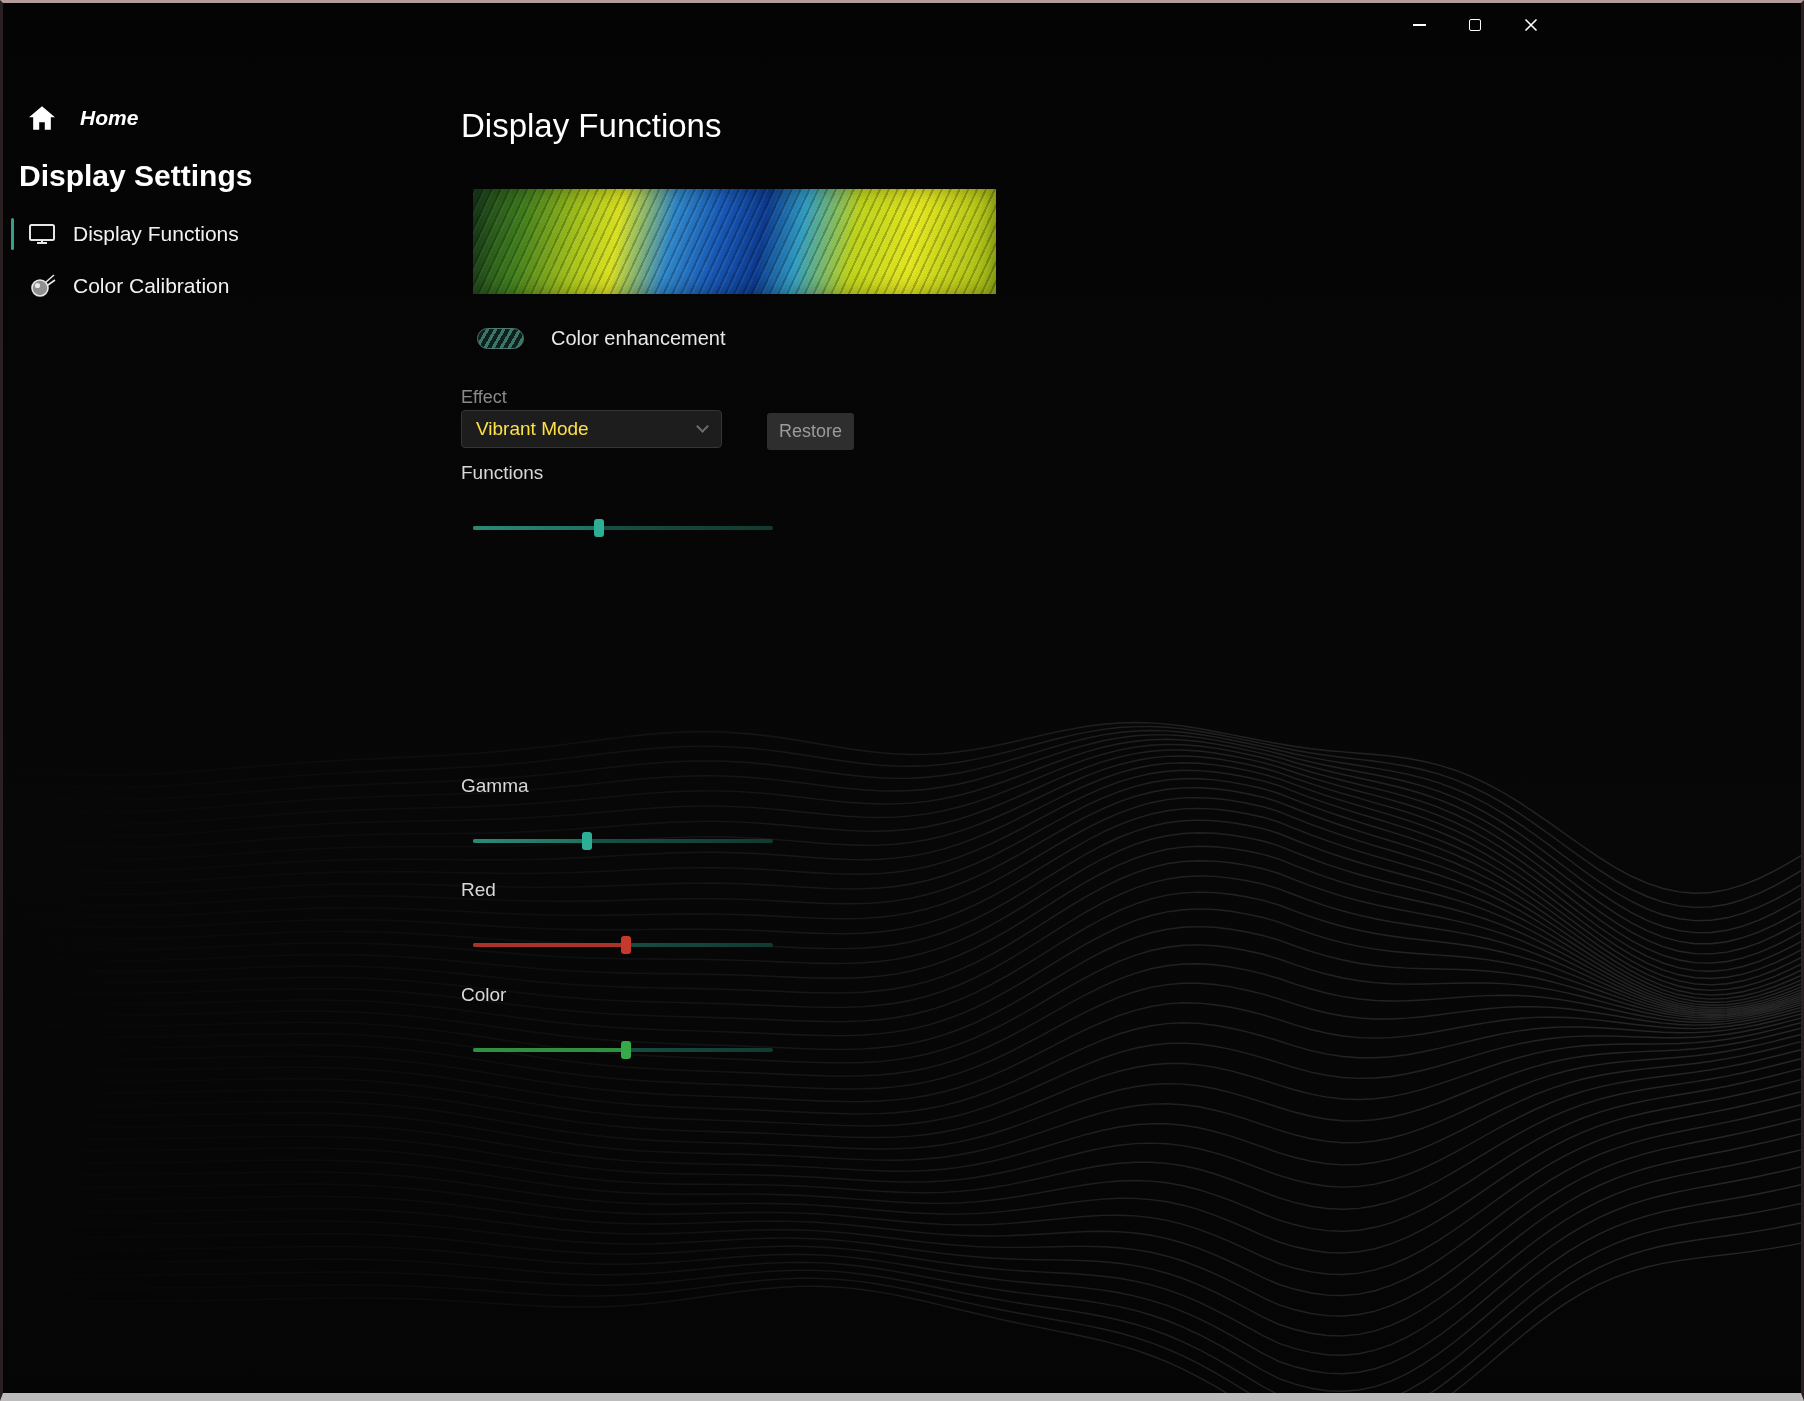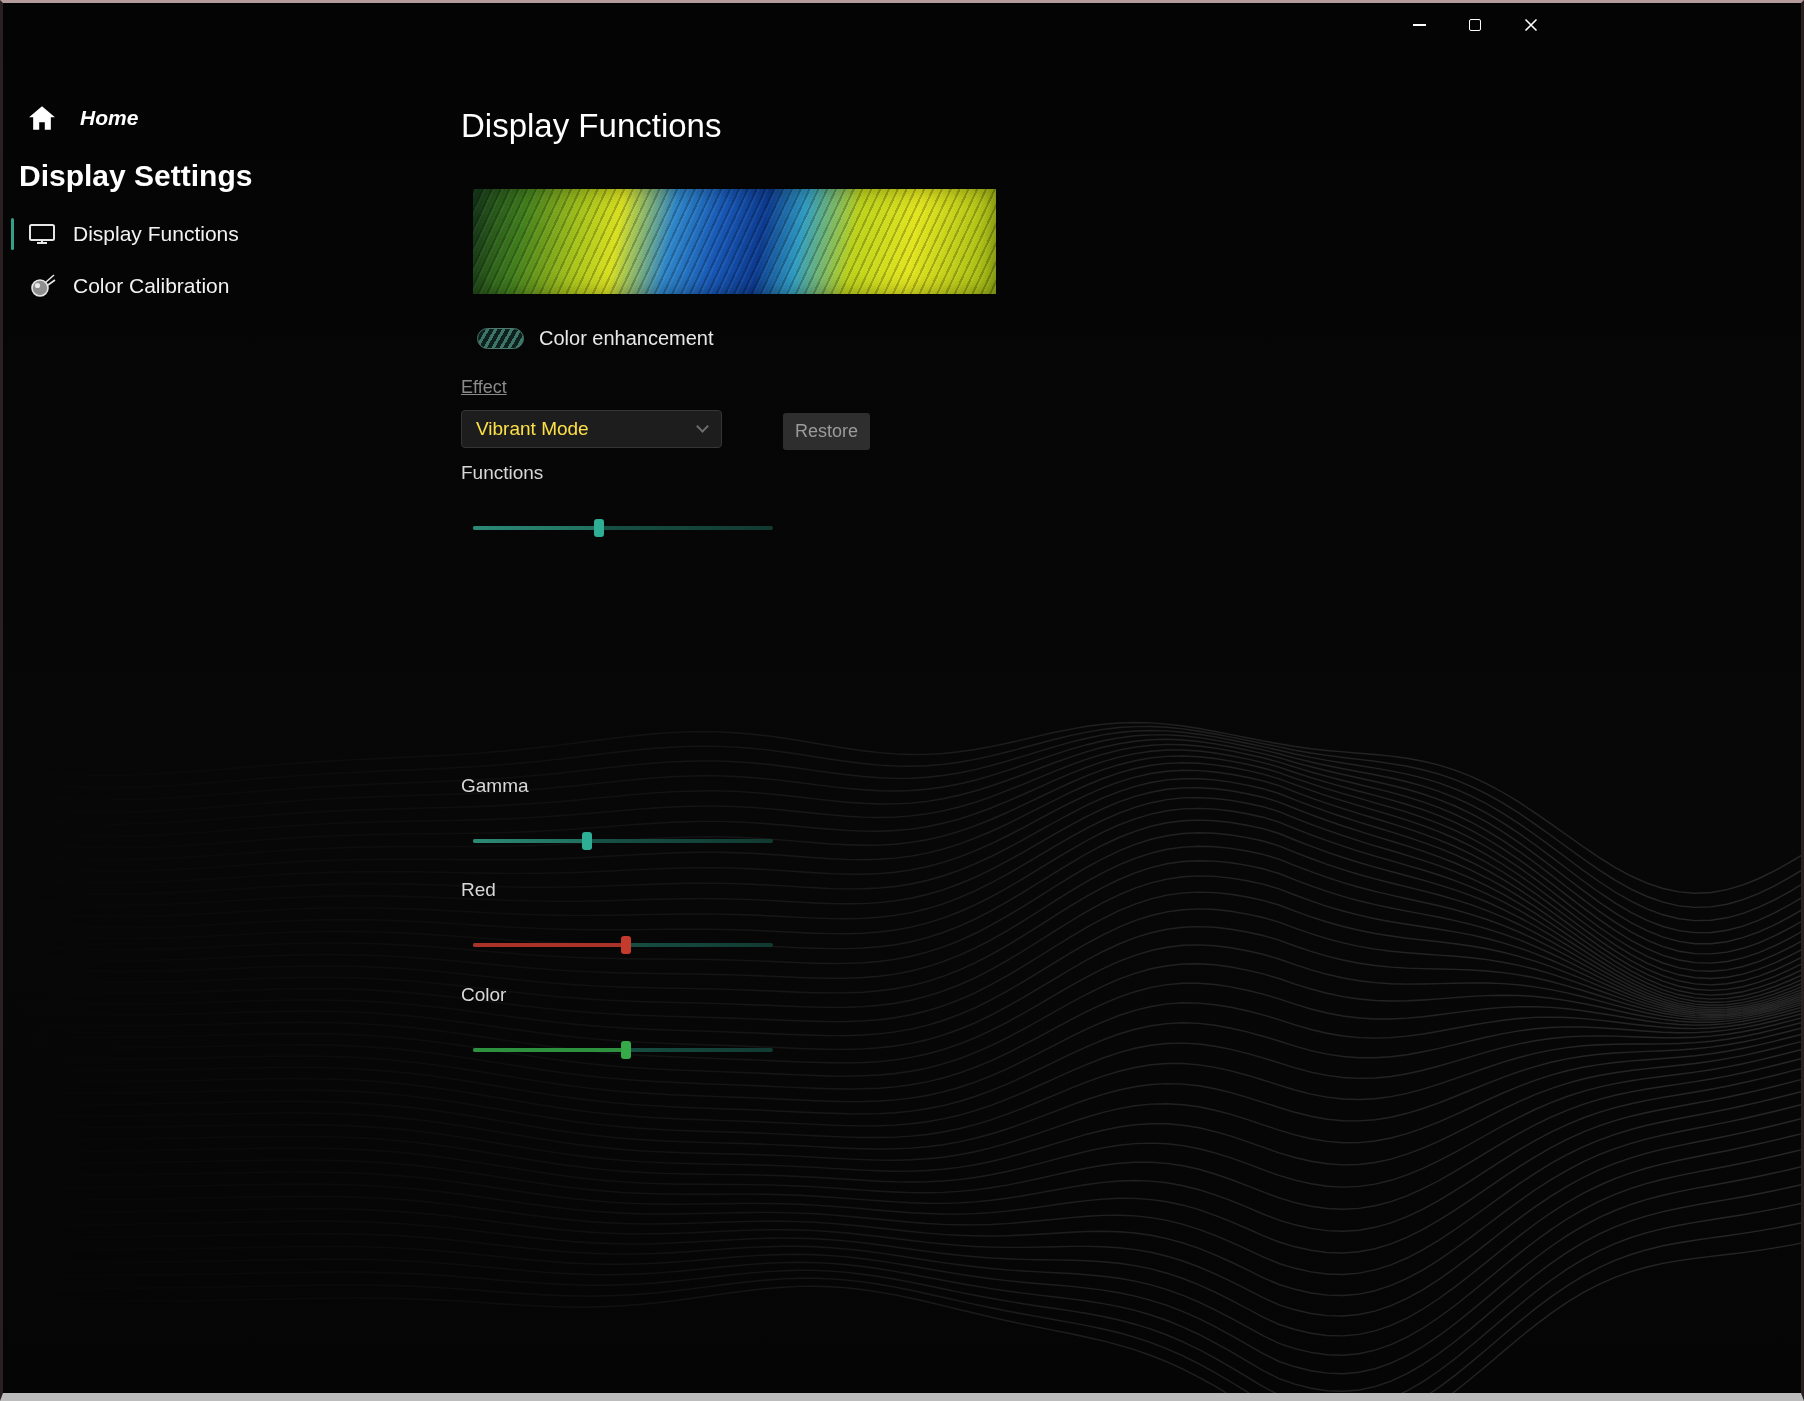--- a/index.html
+++ b/index.html
@@ -54,37 +54,37 @@
         #bcd21a 72%, #e2e51e 83%, #9cb513 100%);
     box-shadow:inset 0 0 20px rgba(0,0,0,0.35);
   }
 
   .toggle-row { position:absolute; left:474px; top:324px; display:flex; align-items:center; }
   .toggle {
     width:47px; height:21px; border-radius:11px; cursor:pointer;
     border:1px solid #4c7a6e;
     background:repeating-linear-gradient(120deg,#3d7568 0 3px,#0f211d 3px 7px);
   }
-  .toggle-label { margin-left:15px; font-size:20px; color:#e8e8e8; }
-
-  .effect-label { position:absolute; left:458px; top:374px; font-size:18px; color:#8a8a8a;text-decoration:underline; }
+  .toggle-label { margin-left:27px; font-size:20px; color:#e8e8e8; }
+
+  .effect-label { position:absolute; left:458px; top:384px; font-size:18px; color:#8a8a8a; }
 
   .dropdown {
     position:absolute; left:458px; top:407px; width:261px; height:38px;
     background:#1d1d1d; border:1px solid #353535; border-radius:4px;
     display:flex; align-items:center; padding:0 14px; cursor:default;
   }
   .dropdown .dd-value { flex:1; font-size:19px; color:#fde047; }
   .chevron {
     width:9px; height:9px; border-right:2px solid #6d6d6d; border-bottom:2px solid #6d6d6d;
     transform:rotate(45deg); margin-top:-5px;
   }
 
   .restore-btn {
-    position:absolute; left:780px; top:410px; width:87px; height:37px;
+    position:absolute; left:764px; top:410px; width:87px; height:37px;
     background:#2e2e2e; border:none; border-radius:3px;
     font-size:18px; color:#9b9b9b; font-family:inherit; cursor:default;
   }
 
   
   .slider-row { position:absolute; left:458px; width:330px; height:90px; }
   .slider-label { font-size:19px; color:#d8d8d8; }
   .slider { position:absolute; left:12px; top:56px; width:300px; height:20px; cursor:pointer; }
   .track {
     position:absolute; left:0; right:0; top:8px; height:4px; border-radius:2px;

